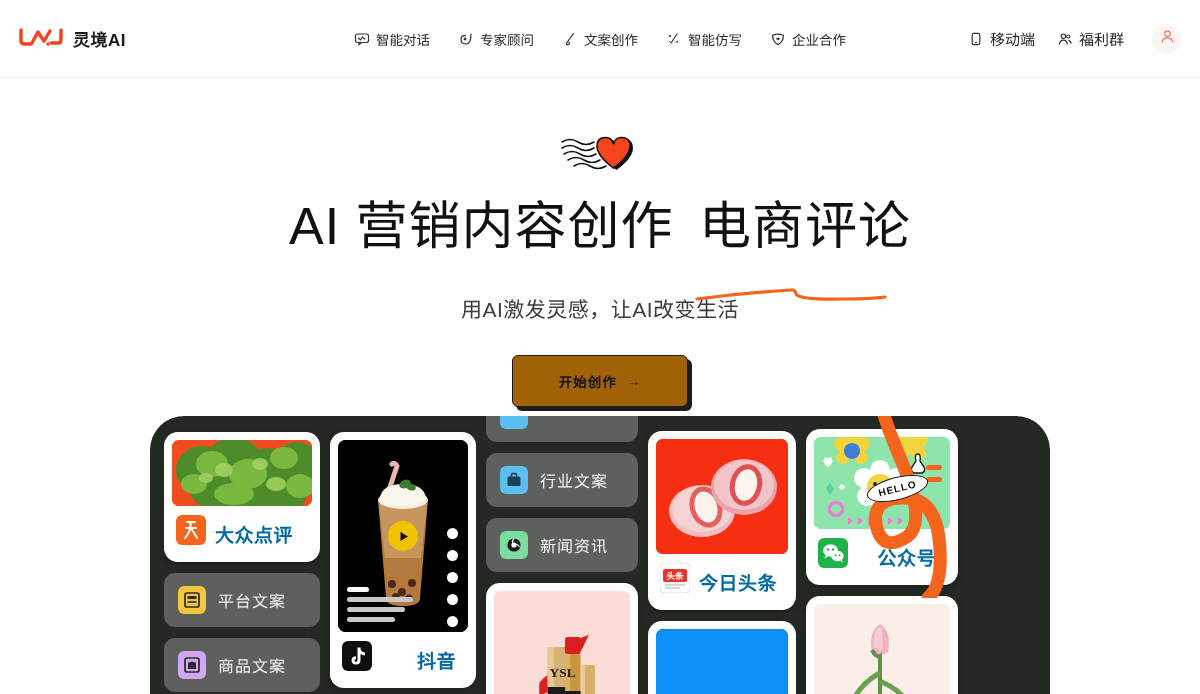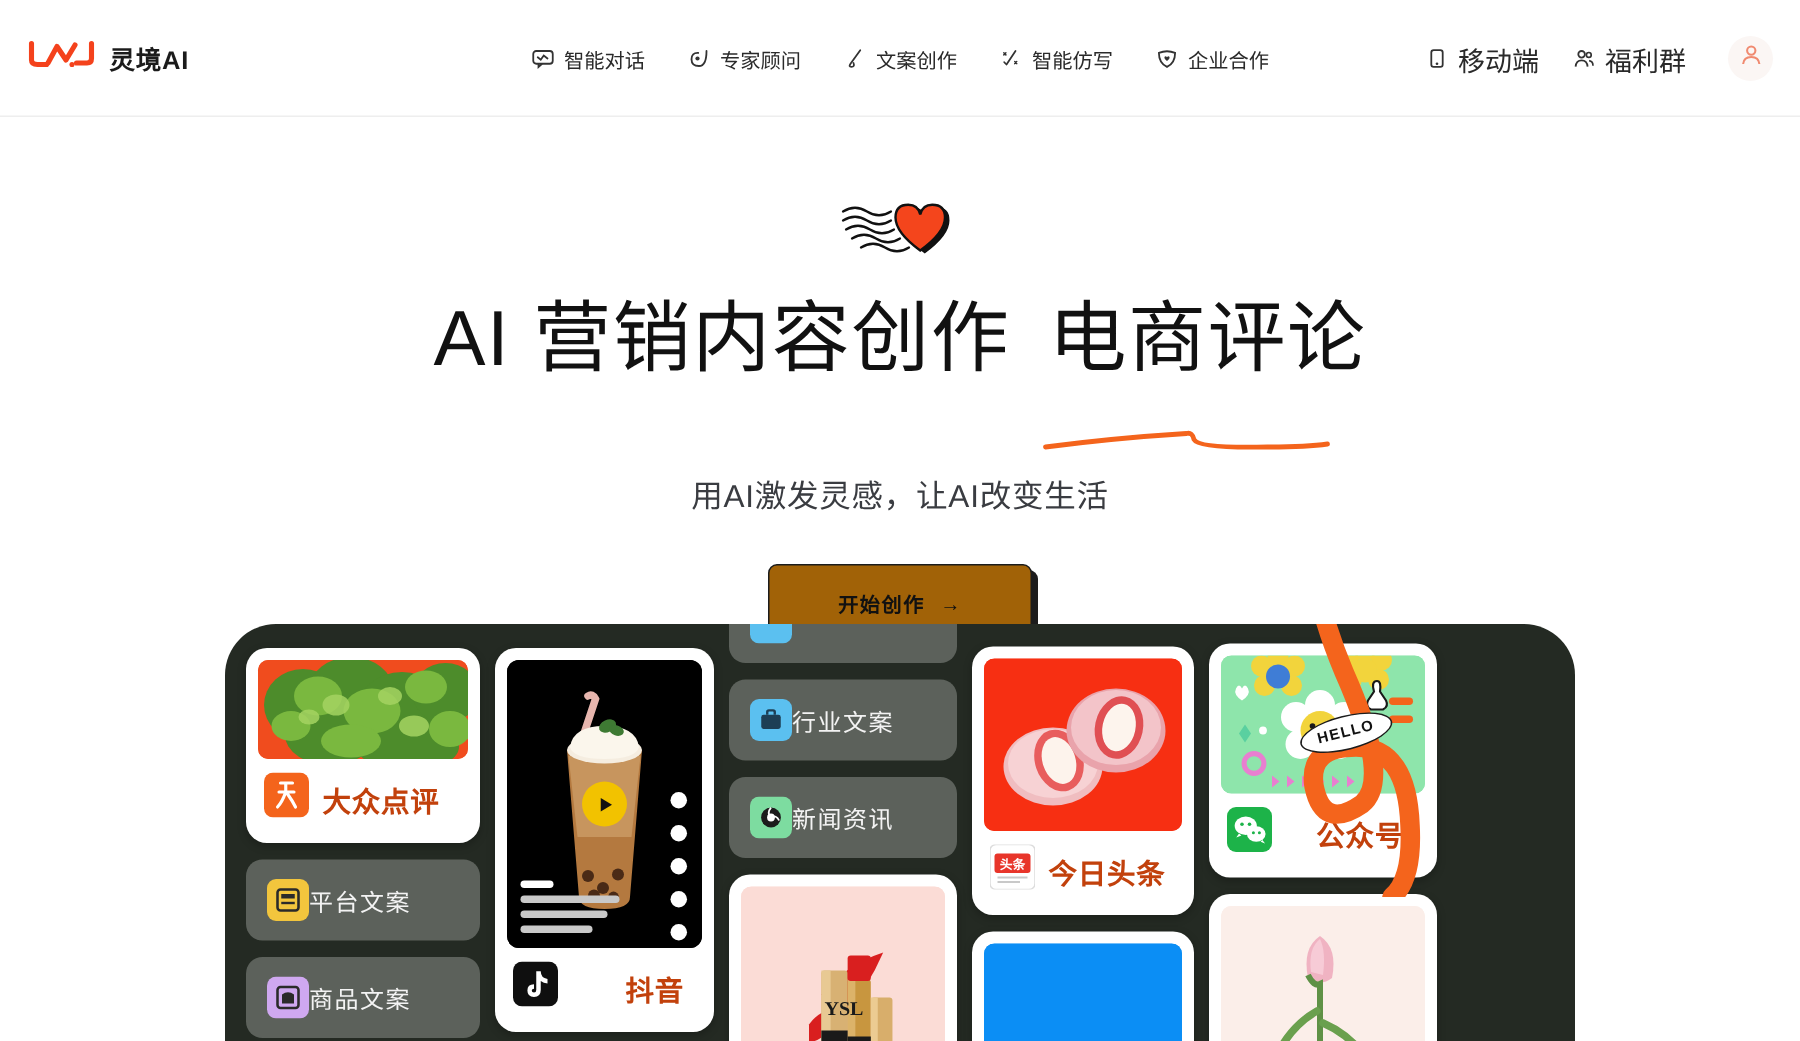--- a/index.html
+++ b/index.html
@@ -32,42 +32,42 @@
   .nav-item {
     display: flex; align-items: center; gap: 6px;
     font-size: 13.5px; color: #2a2a2a; cursor: pointer;
     white-space: nowrap;
   }
   .nav-ico { width: 16px; height: 16px; display: block; flex: none; }
 
   .header-right { display: flex; align-items: center; gap: 22px; width: 330px; justify-content: flex-end; }
   .hr-item {
     display: flex; align-items: center; gap: 6px;
-    font-size: 18px; color: #2a2a2a; cursor: pointer; white-space: nowrap;
+    font-size: 15px; color: #2a2a2a; cursor: pointer; white-space: nowrap;
   }
   .avatar {
     width: 30px; height: 30px; border-radius: 50%;
     background: #fbf6f4; display: flex; align-items: center; justify-content: center;
     cursor: pointer; margin-left: 6px;
   }
 
   
   .hero { position: relative; text-align: center; padding-top: 56px; }
   .heart-wrap { height: 46px; display: flex; justify-content: center; align-items: flex-end; }
   .headline {
     margin-top: 16px;
     font-size: 52px; font-weight: 400; color: #111111;
     letter-spacing: 1px; line-height: 1.18;
     display: inline-block; position: relative;
   }
   .headline .hl-a { margin-right: 10px; }
   .headline .hl-b { position: relative; display: inline-block; }
   .hl-underline { position: absolute; left: -4px; bottom: -14px; width: 192px; height: 16px; }
   .subtitle {
-    margin-top: 57px;
+    margin-top: 36px;
     font-size: 21px; color: #3a3c41; letter-spacing: .5px;
   }
   .cta-wrap { margin-top: 32px; display: flex; justify-content: center; }
   .cta {
     position: relative;
     background: #a16207; color: #111;
     font-size: 13.5px; font-weight: 700;
     border: 1.5px solid #1c1c1c; border-radius: 6px;
     padding: 15px 46px; cursor: pointer;
     box-shadow: 4px 4px 0 #1c1c1c;
@@ -99,27 +99,27 @@
     flex: none;
   }
   .pcard-img {
     width: 100%; border-radius: 7px; overflow: hidden; display: block;
     position: relative;
   }
   .pcard-foot {
     display: flex; align-items: center; gap: 9px;
     padding: 9px 4px 3px 4px;
   }
-  .pcard-label { font-size: 19px; font-weight: 700; color: #c2410c; letter-spacing: .5px; }
+  .pcard-label { font-size: 19px; font-weight: 700; color: #0369a1; letter-spacing: .5px; }
   .plat-ico { width: 30px; height: 36px; border-radius: 6px; flex: none; display: block; }
 
   
   .pill {
     background: #5c615b; border-radius: 11px;
-    display: flex; align-items: center; 
+    display: flex; align-items: center; gap: 12px;
     padding: 13px 14px; flex: none;
   }
   .pill-ico { width: 28px; height: 28px; border-radius: 6px; flex: none; display: block; }
   .pill-label { font-size: 16px; color: #f3f3f3; letter-spacing: 1px; }
 
   
   .icard {
     background: #fff; border-radius: 14px; padding: 8px;
     box-shadow: 0 2px 6px rgba(0,0,0,.25); flex: none;
   }

